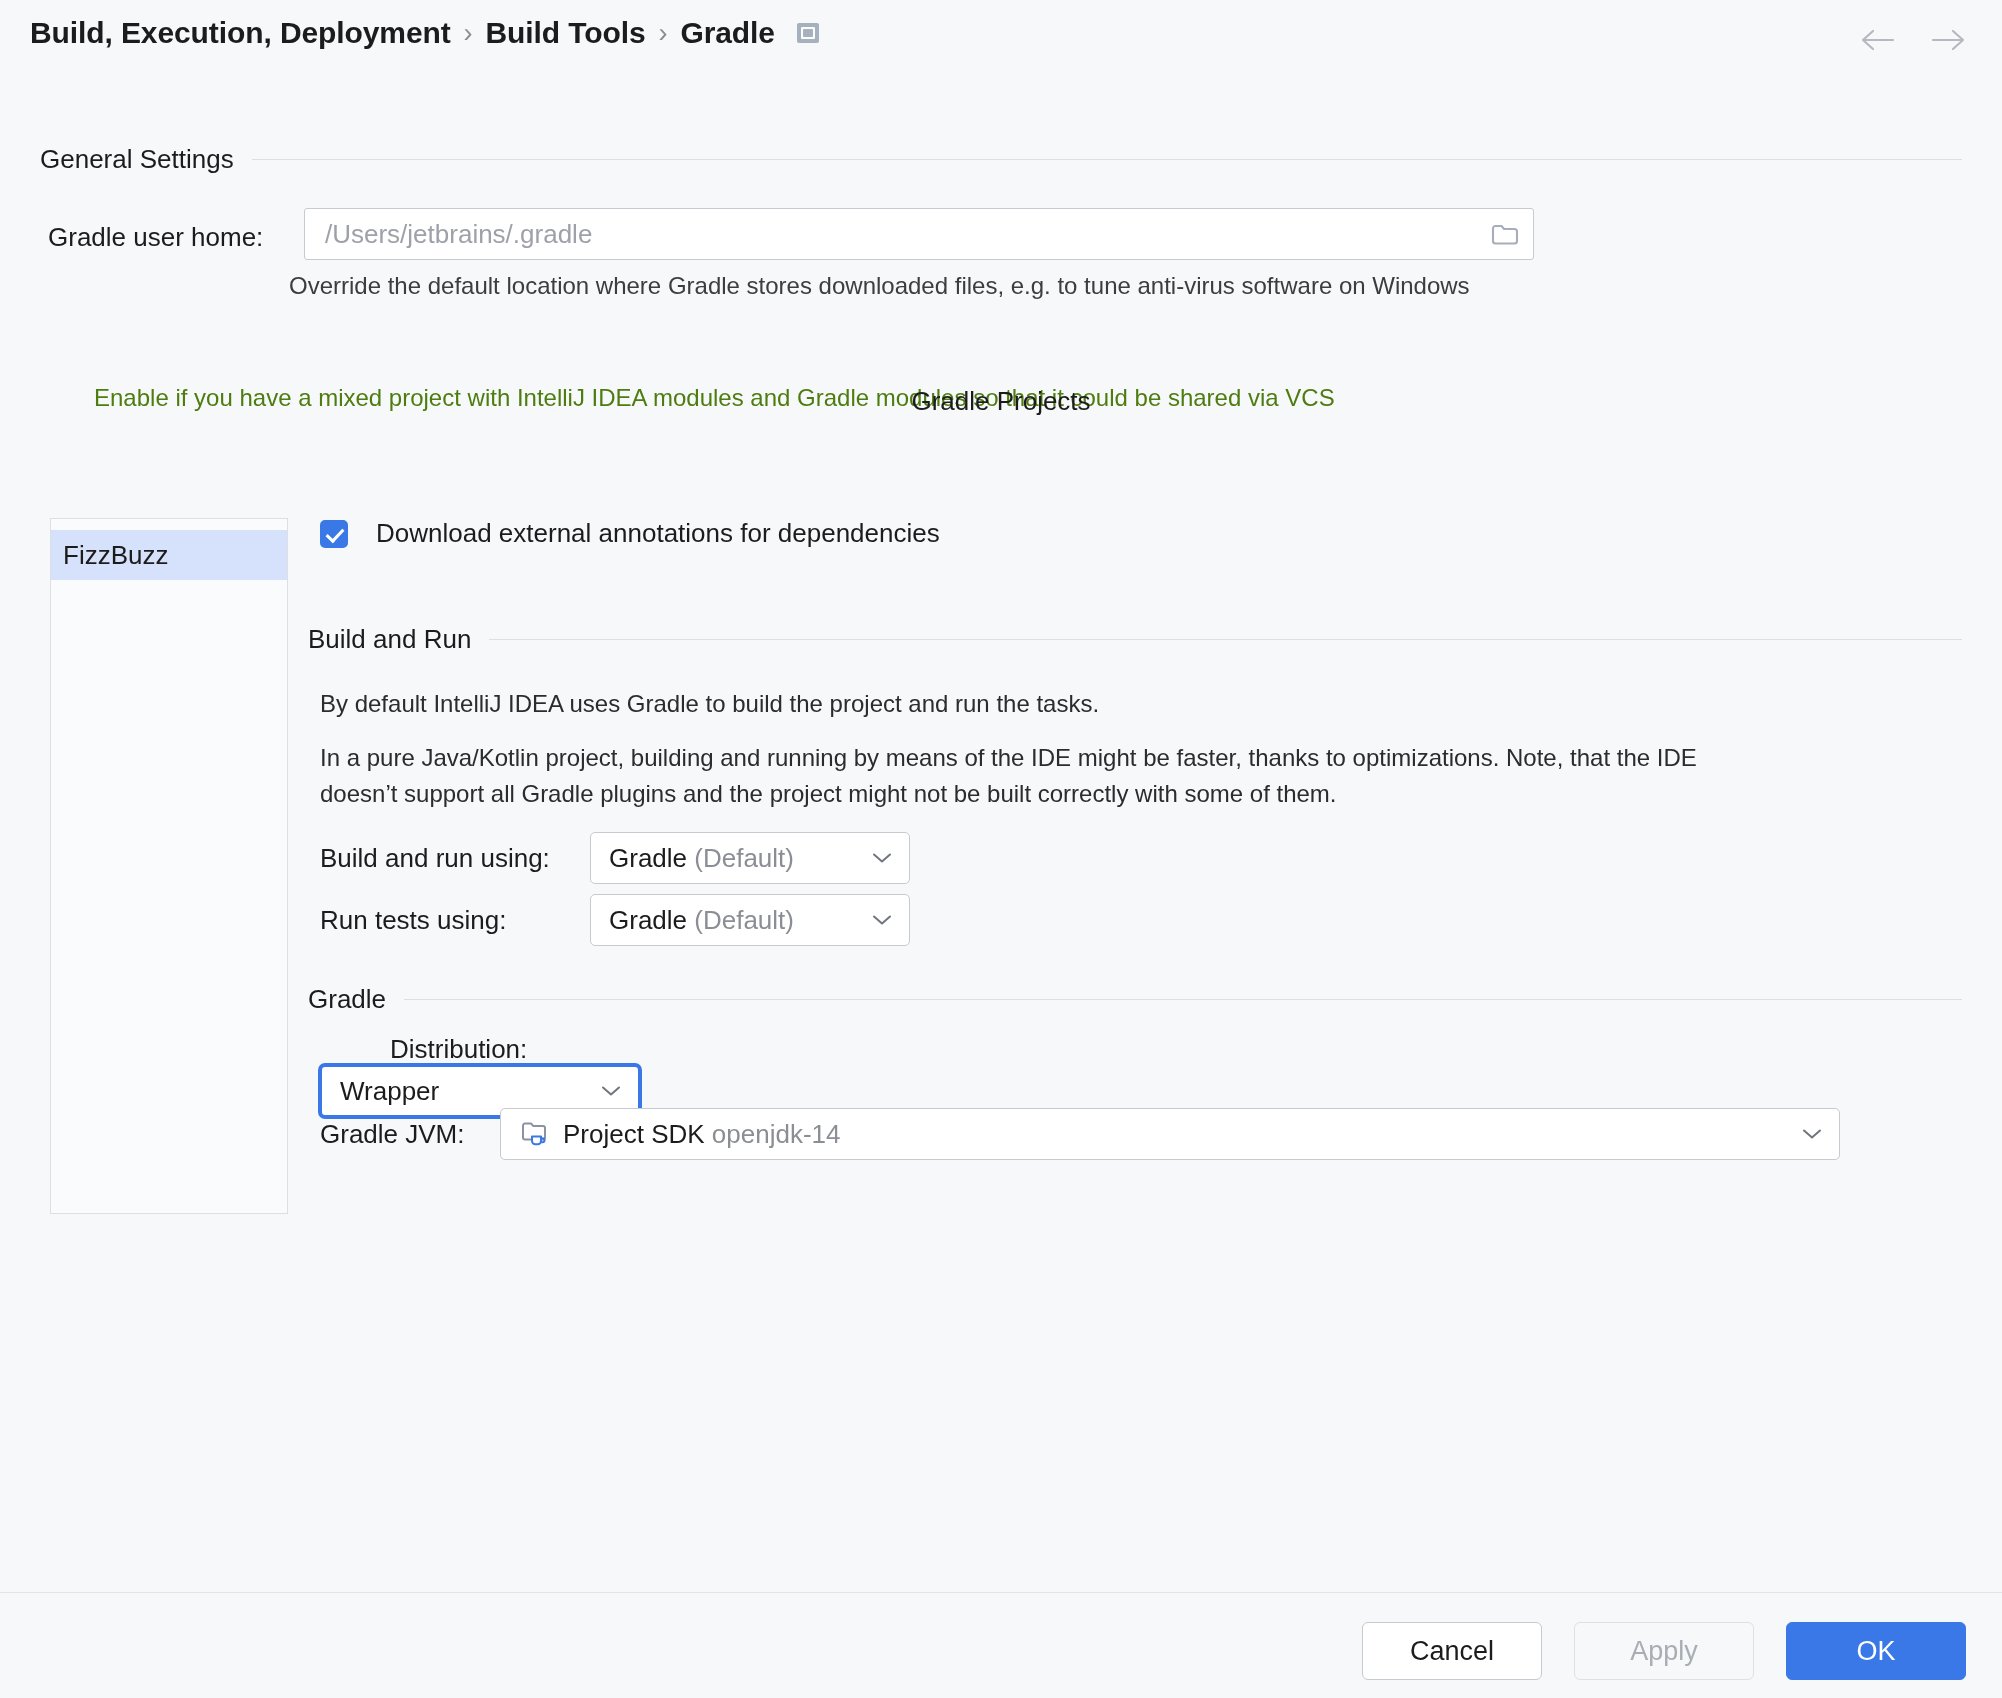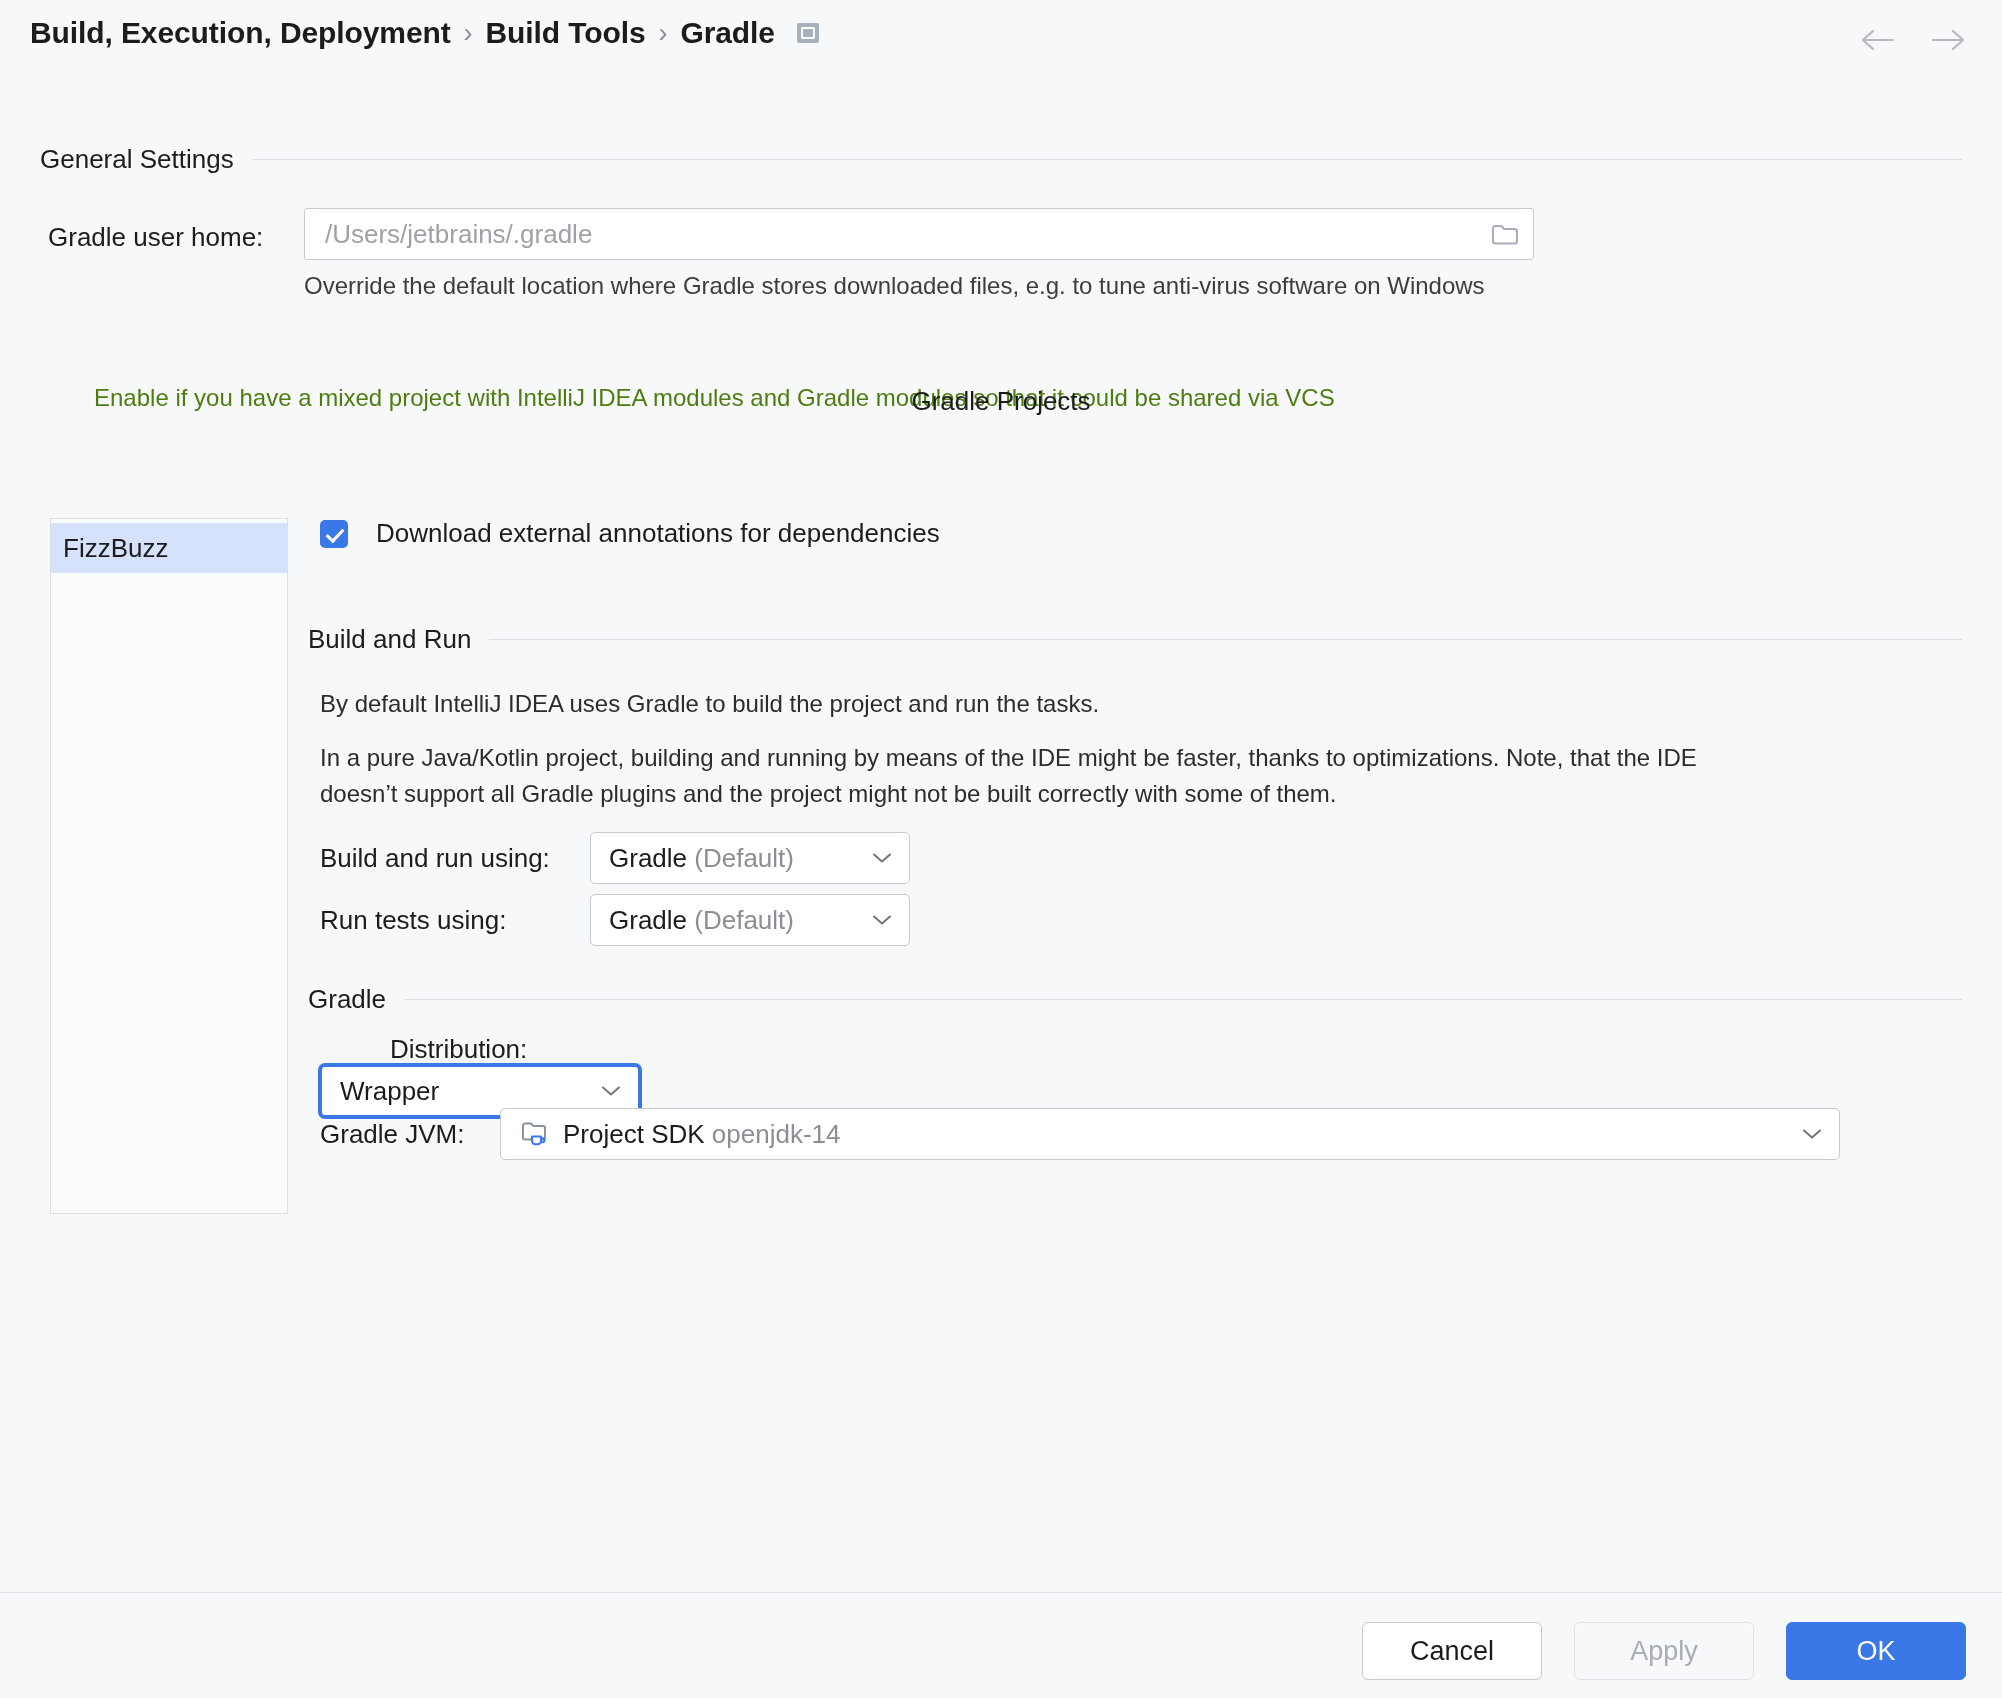--- a/index.html
+++ b/index.html
@@ -141,21 +141,21 @@
   }
   .folder-btn {
     width: 56px;
     height: 50px;
     display: flex;
     align-items: center;
     justify-content: center;
   }
   .guh-hint {
     position: absolute;
-    left: 304px;
+    left: 289px;
     top: 272px;
     font-size: 24px;
     color: #3b3d40;
   }
 
   .iml-row {
     position: absolute;
     left: 56px;
     top: 330px;
     display: flex;
@@ -211,21 +211,21 @@
   }
   .project-list {
     position: absolute;
     left: 50px;
     top: 518px;
     width: 238px;
     height: 696px;
     background: #fafbfc;
     border: 1px solid #dcdfe3;
     box-sizing: border-box;
-    padding-top: 4px;
+    padding-top: 11px;
   }
   .project-item {
     height: 50px;
     display: flex;
     align-items: center;
     padding-left: 12px;
     font-size: 26px;
     color: #1c1c1c;
     box-sizing: border-box;
   }

